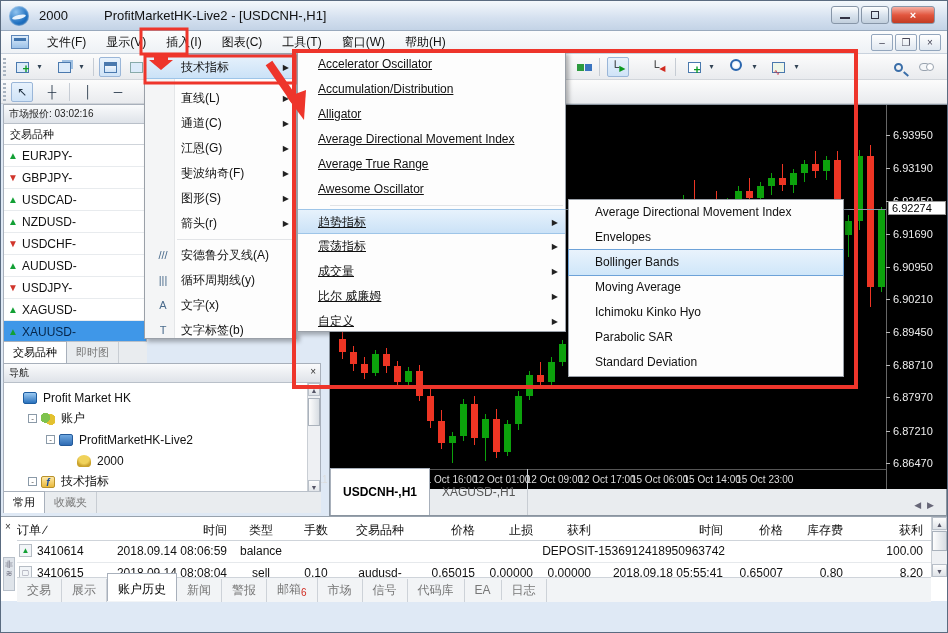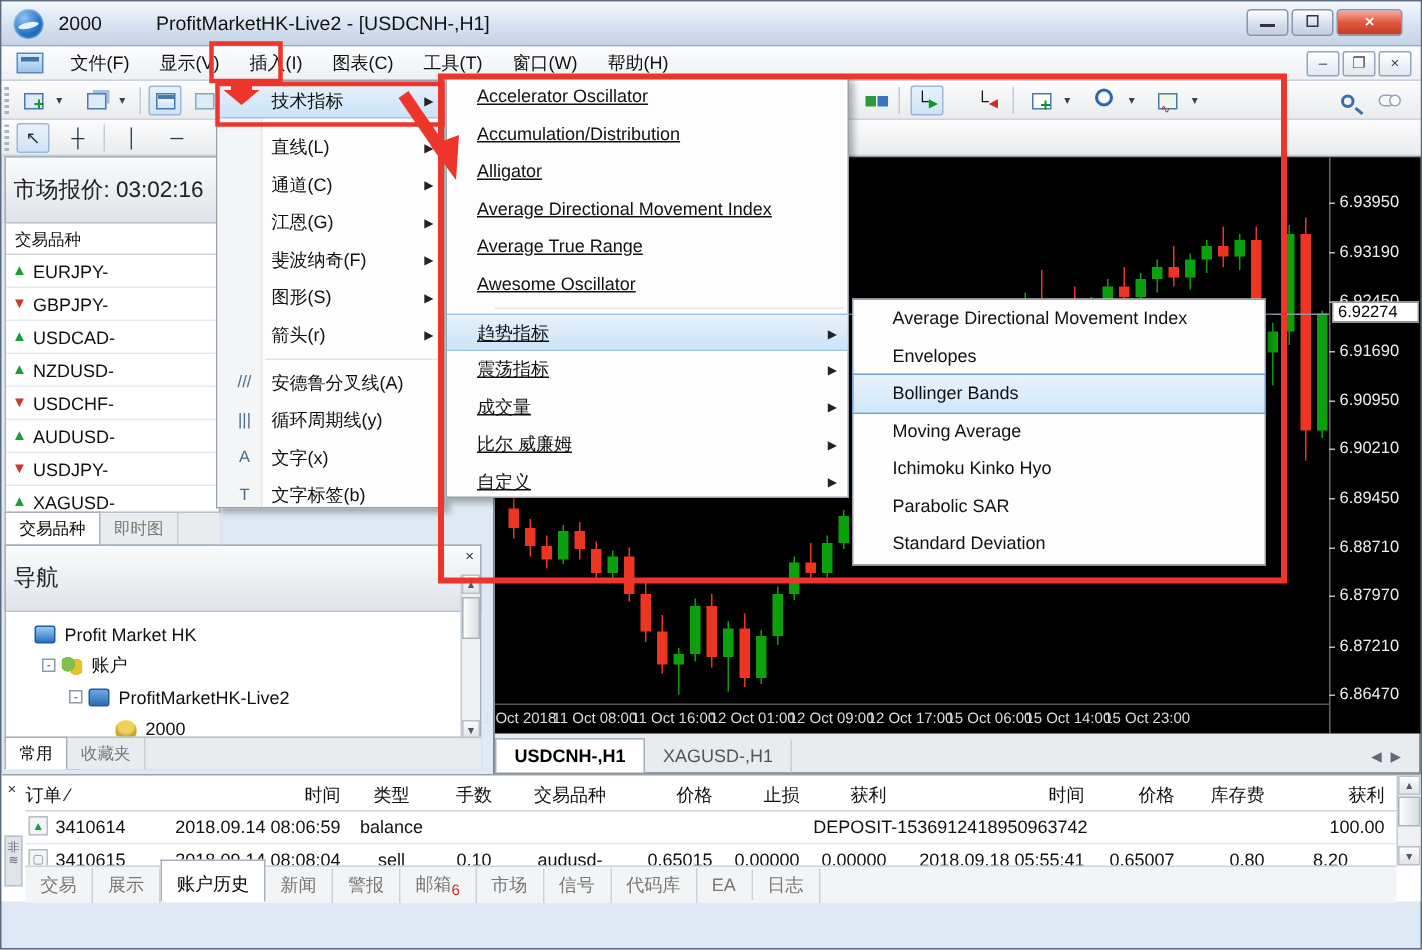--- a/index.html
+++ b/index.html
@@ -32,21 +32,21 @@
   .caret{position:absolute;top:3px;width:11px;height:20px;font-size:8px;line-height:20px;color:#345;text-align:center;}
   .vsep{position:absolute;top:4px;width:1px;height:18px;background:#c6ccd4;}
   .sq{display:inline-block;width:7px;height:7px;margin:0 .5px;}
   .ic-box{display:inline-block;width:13px;height:11px;border:1px solid #4a79ae;background:#dcebfa;position:relative;vertical-align:middle;}
   .plus{position:absolute;color:#0d9b25;font-weight:bold;}
   .mag{display:inline-block;width:9px;height:9px;border:2px solid #3a6ea8;border-radius:50%;position:relative;vertical-align:middle;}
   .mag:after{content:"";position:absolute;left:7px;top:8px;width:6px;height:2px;background:#3a6ea8;transform:rotate(40deg);}
   .bubble{display:inline-block;width:11px;height:8px;border:1px solid #98a2ae;border-radius:4px;background:#f4f6f8;}
 
   
-  .panel-title{background:linear-gradient(#fafbfc,#dfe3e9);border:1px solid #a8b0bb;border-bottom:1px solid #b9c0c9;font-size:15px;color:#222;padding:12px 5px;}
+  .panel-title{background:linear-gradient(#fafbfc,#dfe3e9);border:1px solid #a8b0bb;border-bottom:1px solid #b9c0c9;font-size:10px;color:#222;padding:2px 5px;}
   .ptabs{background:#e9ecef;border-top:1px solid #b9c0c9;display:flex;font-size:11px;}
   .ptab{padding:3px 9px;color:#777;border-right:1px solid #c8cdd3;}
   .ptab.active{background:#fff;color:#000;border:1px solid #a8b0bb;border-bottom:none;margin-top:-1px;}
 
   
   #mw{left:2px;top:103px;width:144px;height:259px;background:#fff;border:1px solid #a8b0bb;}
   #mw-colhdr{height:21px;border-bottom:1px solid #cfd4da;font-size:11px;padding:3px 6px;color:#111;}
   .mw-row{height:22px;display:flex;align-items:center;border-bottom:1px solid #e8ebee;font-size:12px;color:#111;}
   .mw-row .arr{width:18px;text-align:center;font-size:10px;}
   .arr.up{color:#13a035;} .arr.down{color:#d1352b;}
@@ -73,21 +73,21 @@
   #paxis{left:556px;top:0;width:62px;height:384px;background:#000;border-left:1px solid #666;color:#eee;font-size:11px;}
   .ytick{position:absolute;left:6px;white-space:nowrap;}
   .ytick:before{content:"";position:absolute;left:-7px;top:6px;width:4px;height:1px;background:#bbb;}
   #taxis{left:0;top:364px;width:556px;height:20px;background:#000;color:#ddd;font-size:10px;border-top:1px solid #555;}
   .xtick{position:absolute;top:4px;transform:translateX(-50%);white-space:nowrap;}
   .wick{position:absolute;width:1px;}
   .body{position:absolute;width:7px;}
   #cur-line{position:absolute;left:0;width:556px;height:1px;background:#8b9aa5;}
   #cur-price{position:absolute;left:1px;width:58px;background:#fff;color:#000;font-size:11px;padding:0 3px;border:1px solid #999;}
   #ctabs{left:0;top:384px;width:616px;height:26px;background:#e9ecef;display:flex;align-items:flex-end;font-size:12px;}
-  .ctab{padding:4px 12px;color:#555;border-right:1px solid #c8cdd3;margin-top:28px;}
+  .ctab{padding:16px 12px;color:#555;border-right:1px solid #c8cdd3;margin-top:28px;}
   .ctab.active{background:#fff;color:#000;border:1px solid #a8b0bb;border-bottom:none;font-weight:bold;}
   #ctab-arrows{position:absolute;right:6px;bottom:5px;color:#667;font-size:9px;letter-spacing:6px;}
 
   
   .popup{background:#fdfdfd;border:1px solid #9aa0a8;box-shadow:3px 3px 4px rgba(0,0,0,.28);font-size:12px;color:#111;}
   .pitem{position:relative;height:25px;line-height:25px;white-space:nowrap;}
   .pitem .lbl{position:absolute;left:36px;}
   .pitem .sub{position:absolute;right:7px;top:0;font-size:8px;color:#222;}
   .pitem .gicon{position:absolute;left:6px;top:0;width:24px;text-align:center;color:#4a6b8c;font-size:11px;}
   .psep{height:1px;background:#e2e4e7;margin:3px 2px 3px 32px;}
@@ -571,21 +571,21 @@
           <span class="tcell" style="left: 96px; width: 114px; text-align: right; white-space: nowrap;">2018.09.14 08:08:04</span>
           <span class="tcell" style="left: 218px; width: 52px; text-align: center; white-space: nowrap;">sell</span>
           <span class="tcell" style="left: 278px; width: 42px; text-align: center; white-space: nowrap;">0.10</span>
           <span class="tcell" style="left: 328px; width: 70px; text-align: center; white-space: nowrap;">audusd-</span>
           <span class="tcell" style="left: 406px; width: 52px; text-align: right; white-space: nowrap;">0.65015</span>
           <span class="tcell" style="left: 466px; width: 50px; text-align: right; white-space: nowrap;">0.00000</span>
           <span class="tcell" style="left: 524px; width: 50px; text-align: right; white-space: nowrap;">0.00000</span>
           <span class="tcell" style="left: 582px; width: 124px; text-align: right; white-space: nowrap;">2018.09.18 05:55:41</span>
           <span class="tcell" style="left: 714px; width: 52px; text-align: right; white-space: nowrap;">0.65007</span>
           <span class="tcell" style="left: 774px; width: 52px; text-align: right; white-space: nowrap;">0.80</span>
-          <span class="tcell" style="left: 834px; width: 72px; text-align: center; white-space: nowrap;">8.20</span>
+          <span class="tcell" style="left: 834px; width: 72px; text-align: right; white-space: nowrap;">8.20</span>
         </div>
       </div>
     <div id="t-scroll" class="abs">
       <div class="sarrow">▲</div>
       <div class="sthumb" style="height:20px;margin-top:1px;"></div>
       <div class="sarrow" style="position:absolute;bottom:0;width:100%;">▼</div>
     </div>
     <div id="t-tabs" class="abs">
         <span class="ttab">交易</span>
         <span class="ttab">展示</span>

